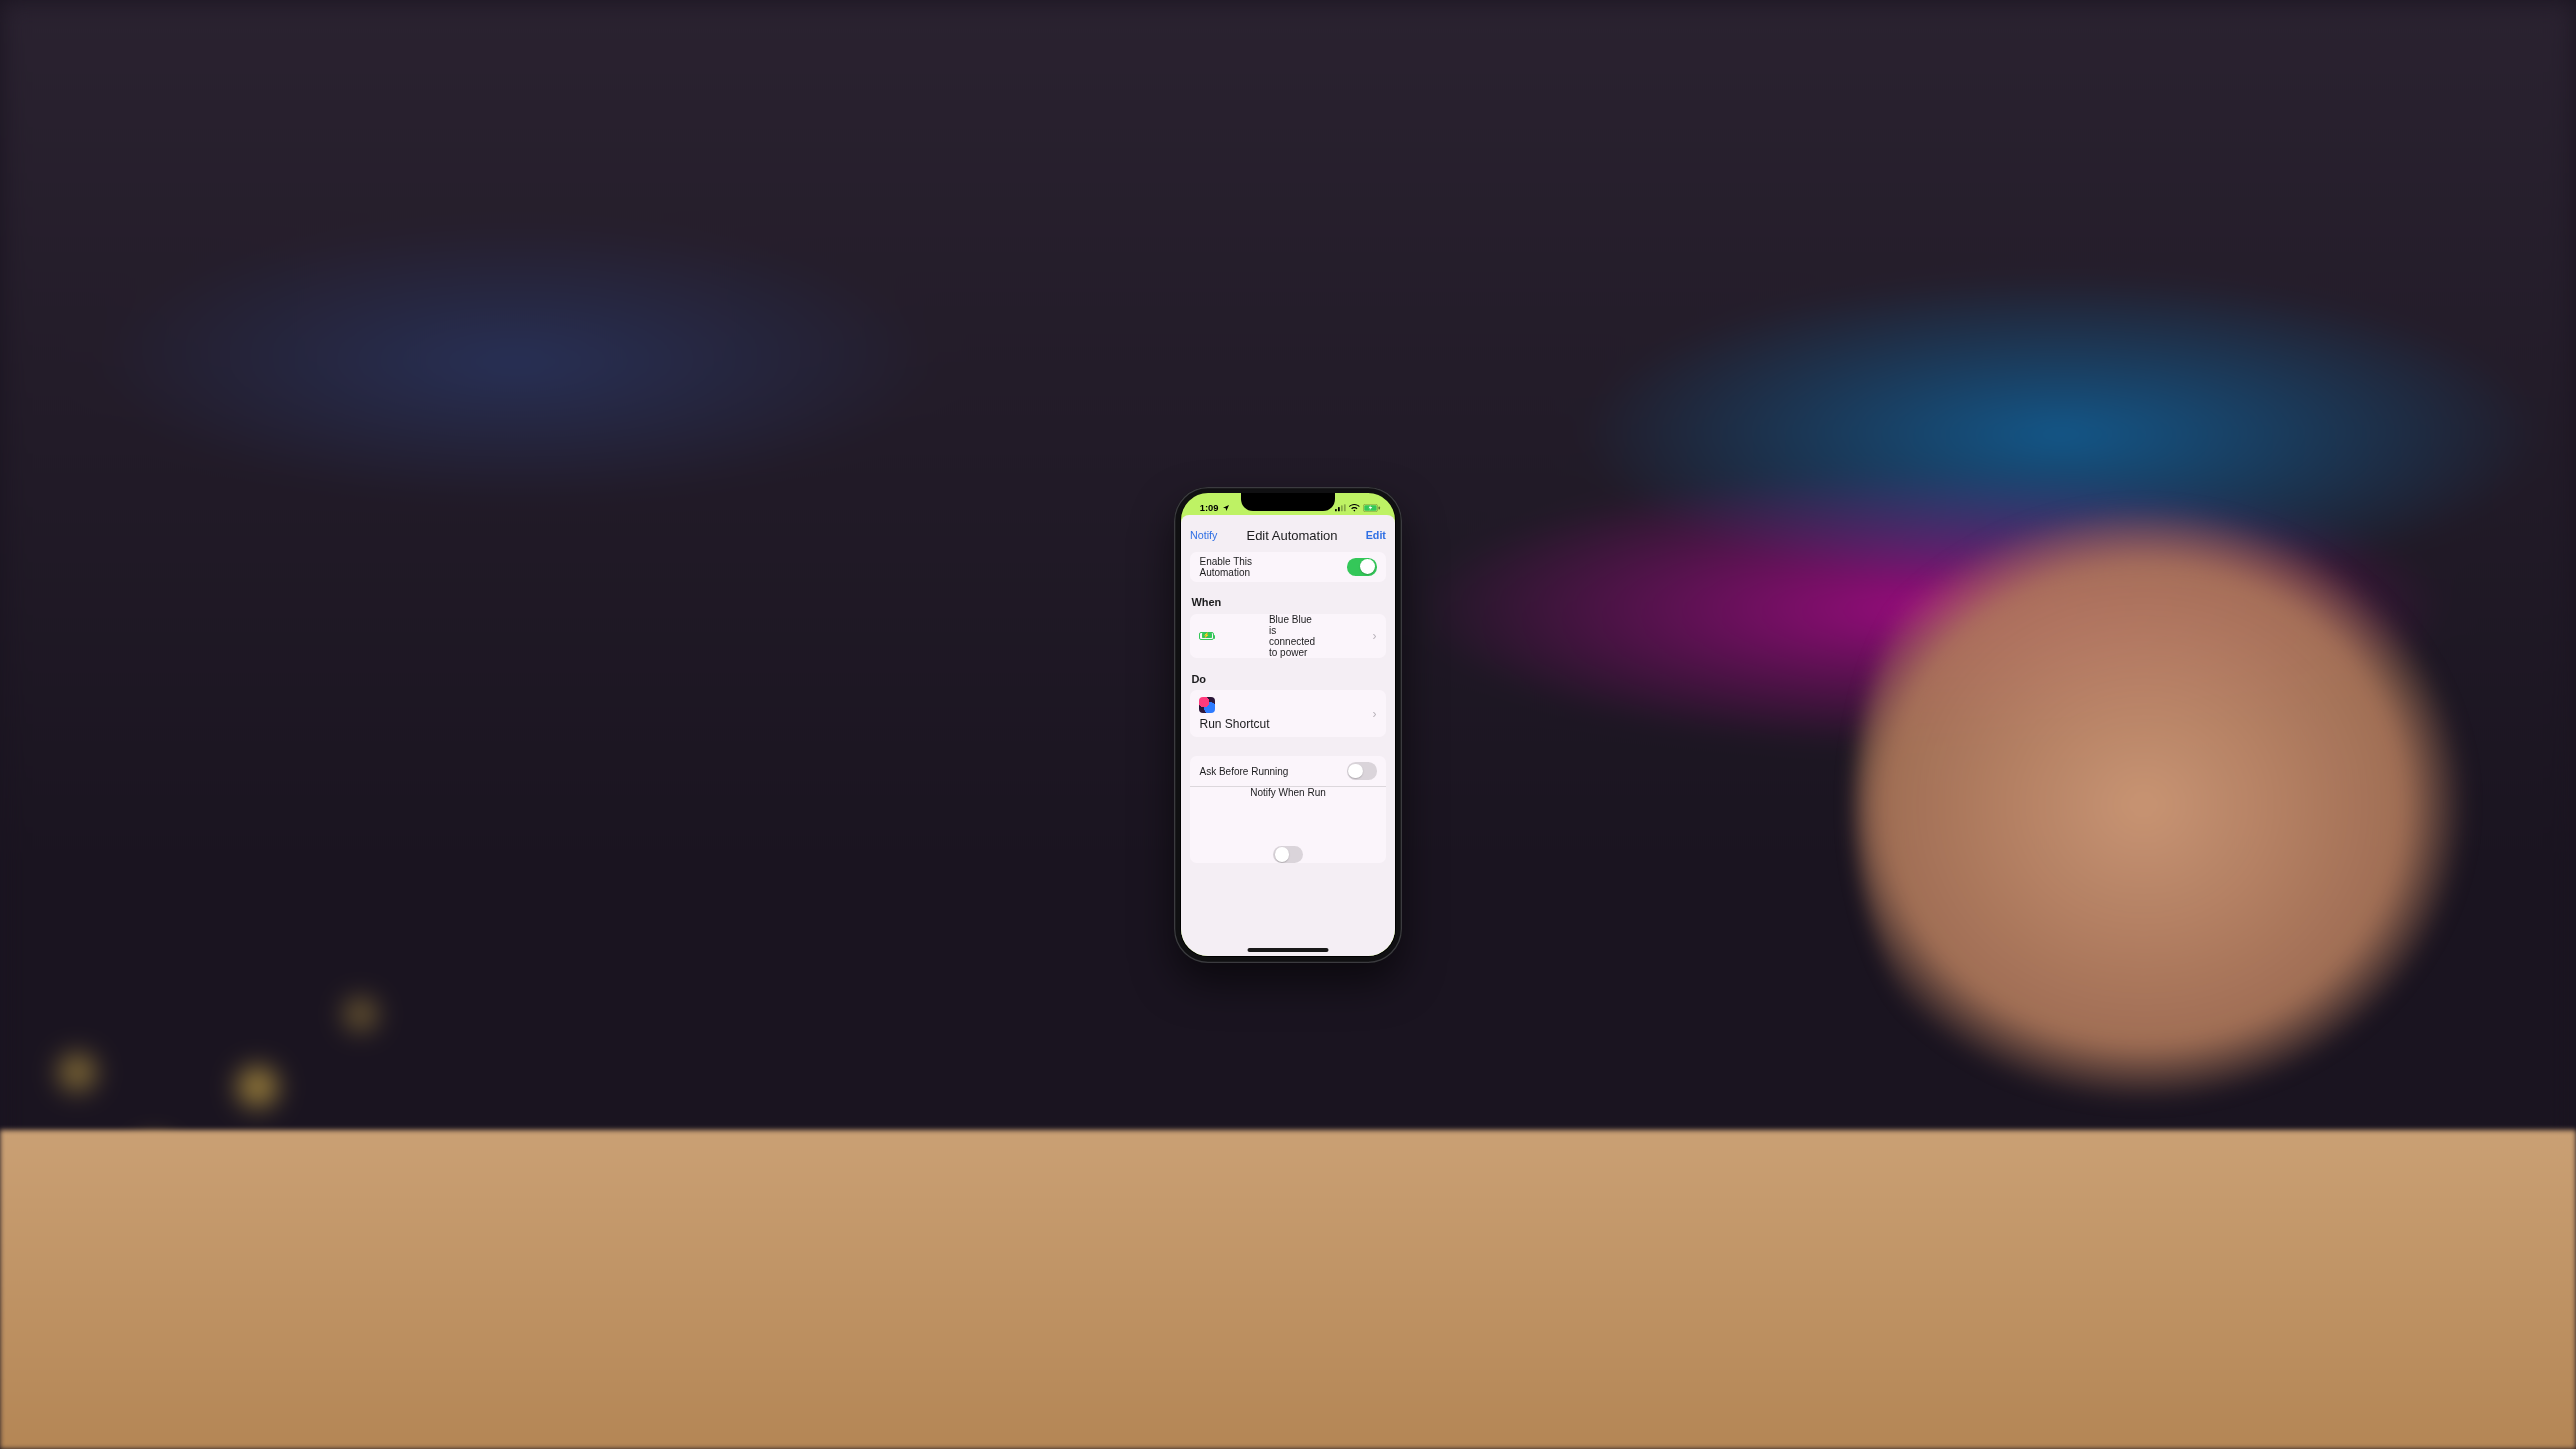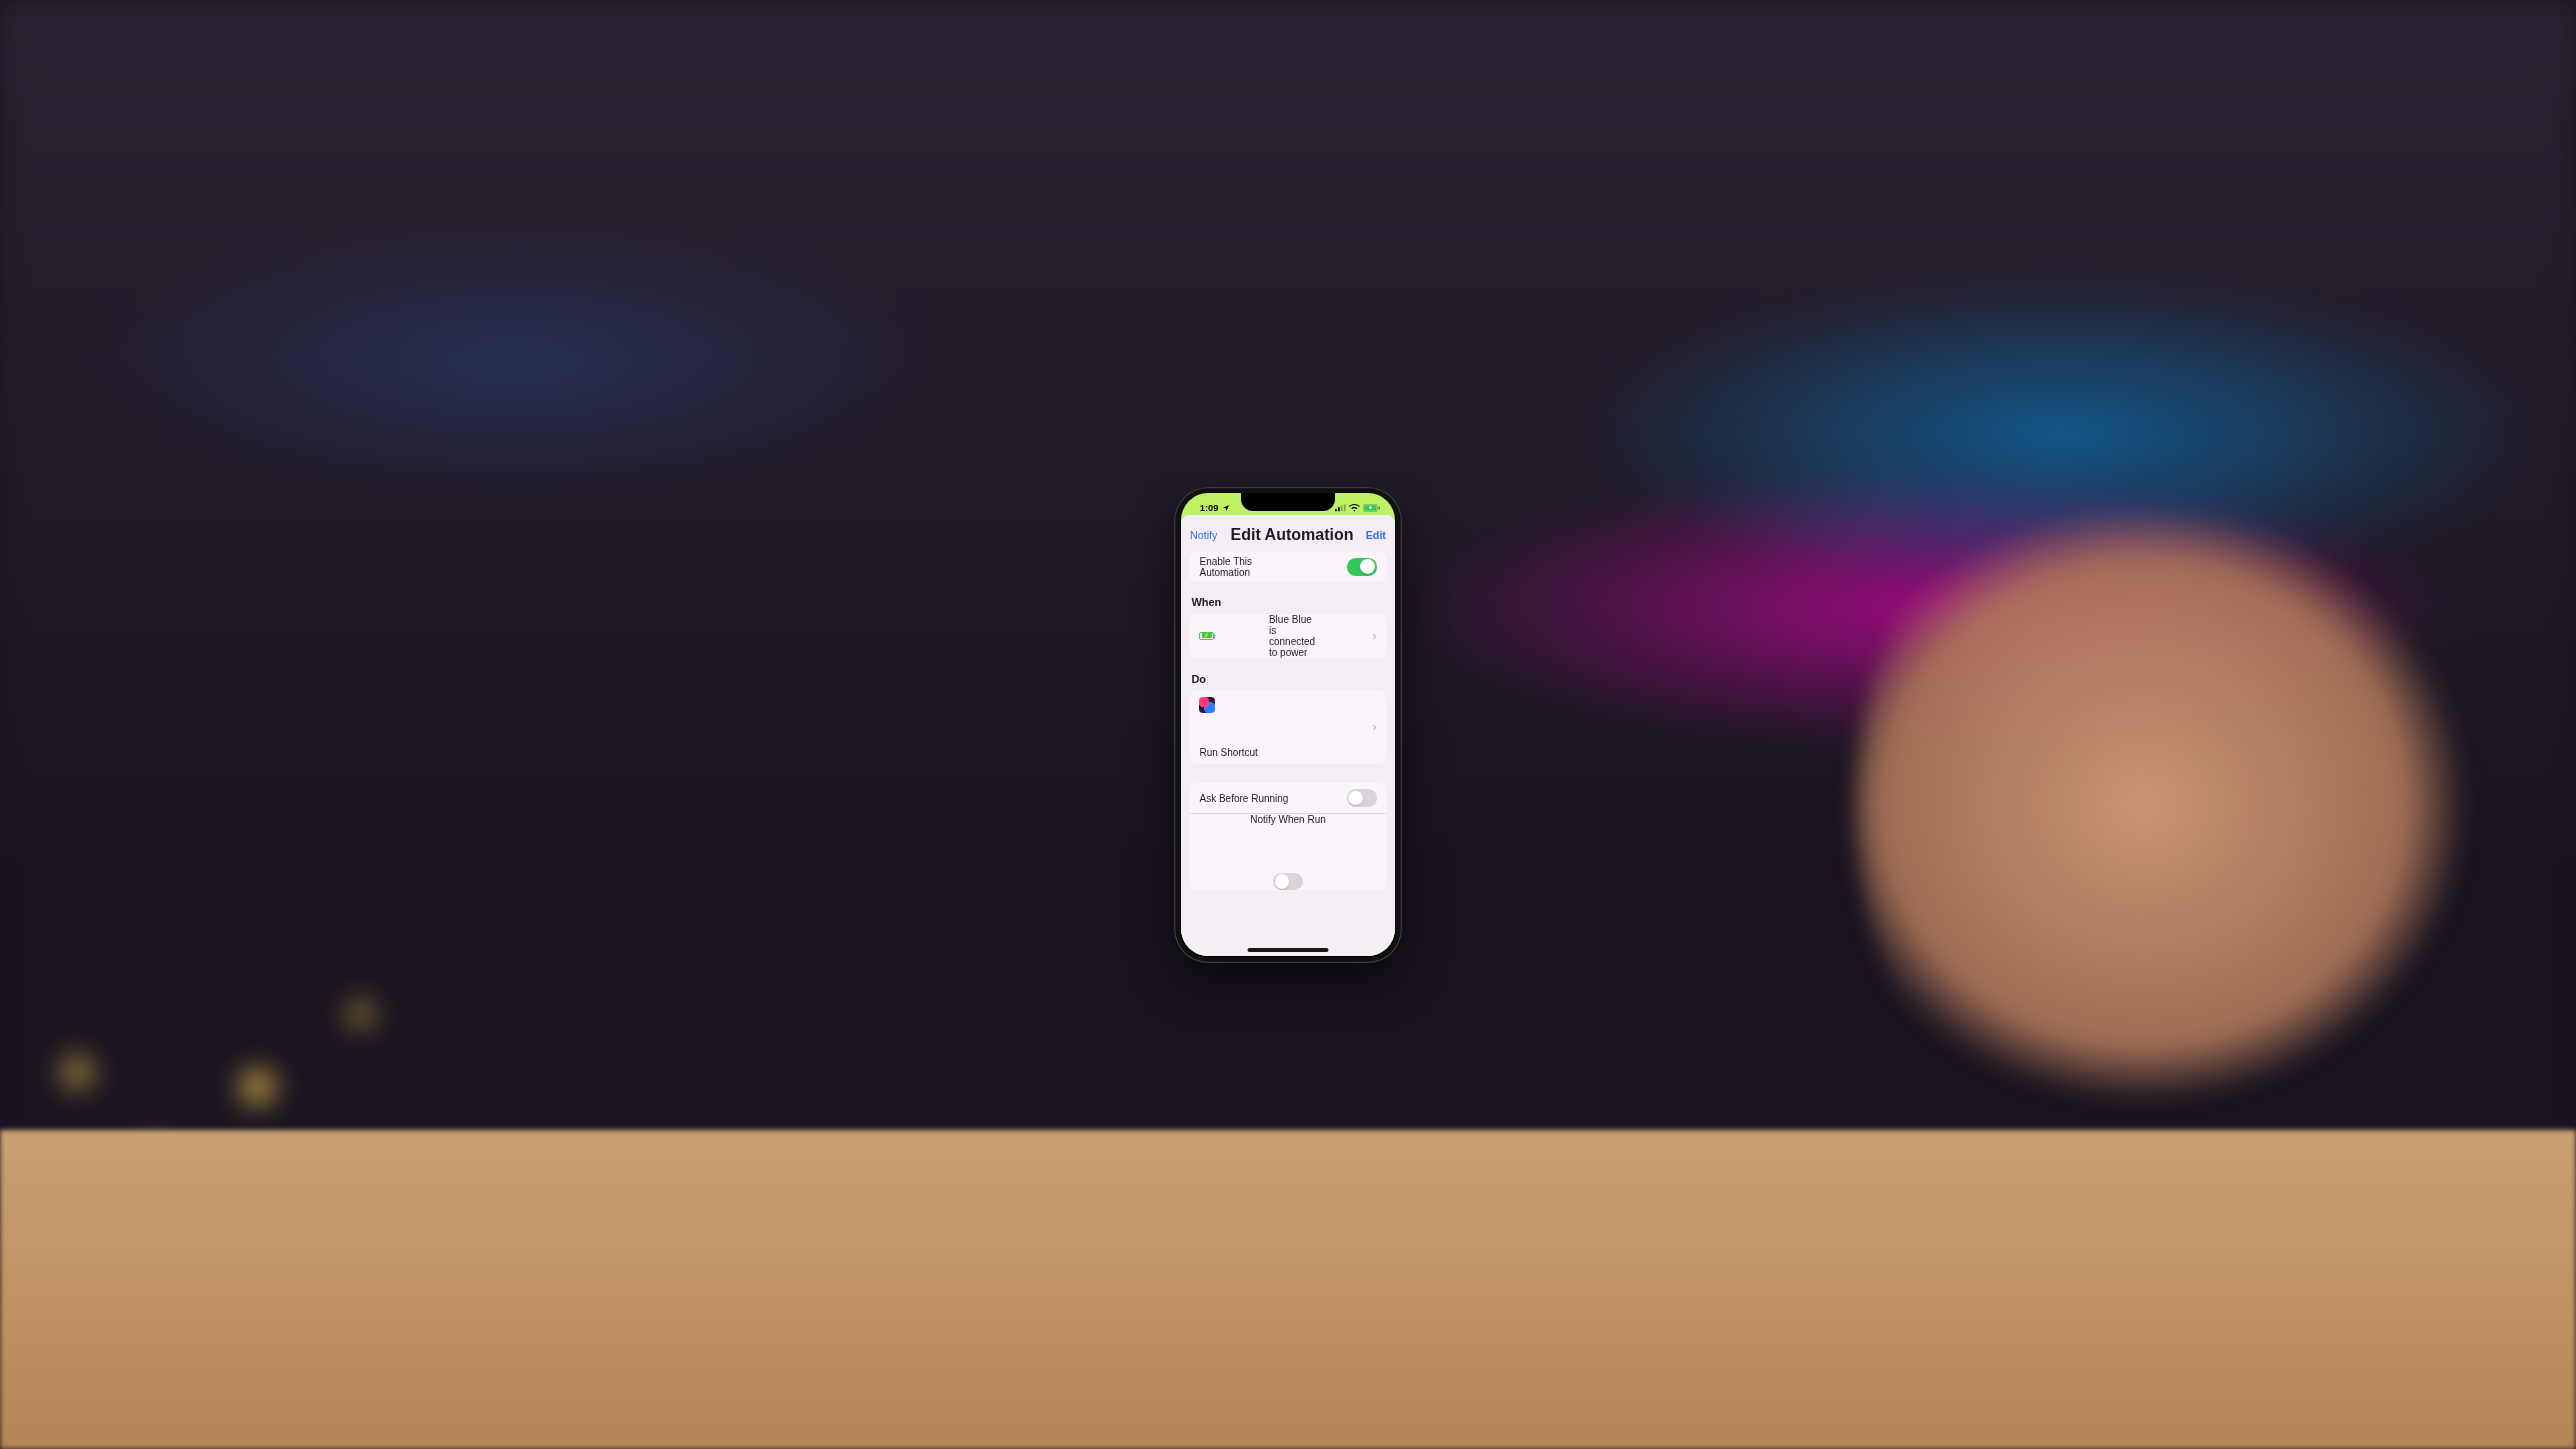--- a/index.html
+++ b/index.html
@@ -128,22 +128,22 @@
     z-index: 5;
     display: flex;
     align-items: center;
     justify-content: space-between;
     padding: 6.7px 9.4px 4px;
   }
   .nav-title {
     position: absolute;
     left: 8px; right: 0;
     text-align: center;
-    font-size: 16px;
-    font-weight: 700;
+    font-size: 13px;
+    font-weight: 400;
     color: #1c1c1e;
     pointer-events: none;
   }
   .nav-btn {
     font-size: 10.7px;
     color: #2f6fe4;
     background: none;
     border: none;
     cursor: pointer;
   }
@@ -249,21 +249,21 @@
       radial-gradient(circle at 30% 30%, #ff3b7d 0 35%, transparent 36%),
       radial-gradient(circle at 70% 70%, #2e7bff 0 38%, transparent 39%),
       linear-gradient(135deg, #1e102a, #3a1e4a);
   }
   .action-row {
     padding-top: 6.7px;
     padding-bottom: 6.7px;
     align-items: center;
   }
   .action-body { display:flex; flex-direction:column; gap:4px; }
-  .action-label { font-size: 10px; color:#1c1c1e;margin-top:30px; }
+  .action-label { font-size: 12px; color:#1c1c1e; }
   .action-top { display:flex; align-items:center; }
 
   .gap { height: 19px; }
 </style>
 </head>
 <body>
 
 <div class="backdrop"></div>
 <div class="desk"></div>
 <div class="hand"></div>

